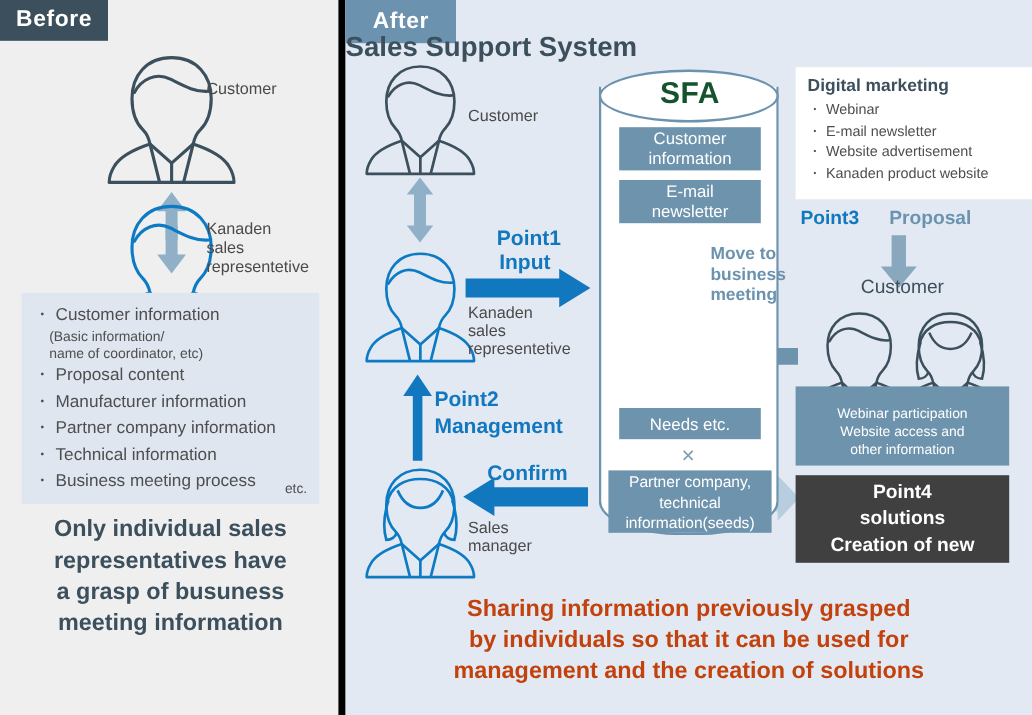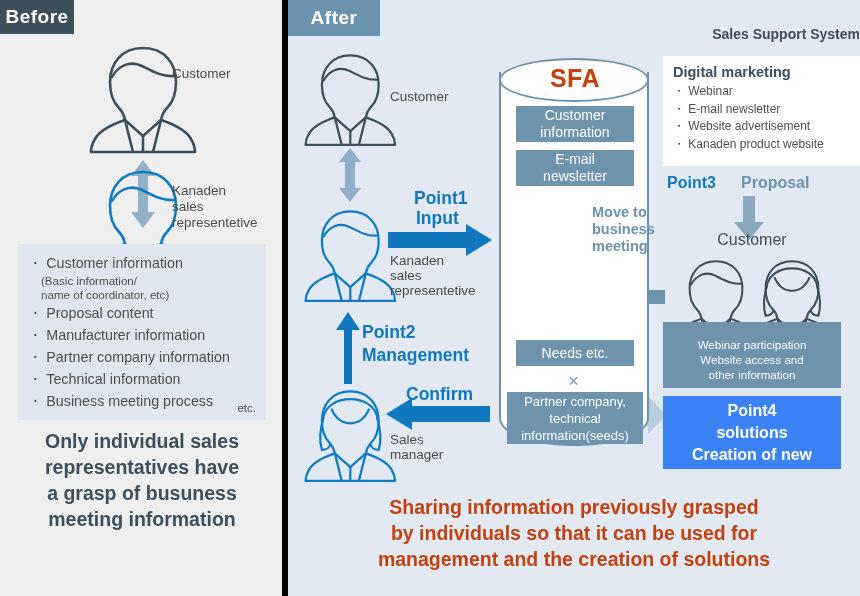--- a/index.html
+++ b/index.html
@@ -24,21 +24,21 @@
     background:#e3e9f2;
   }
 
   
   .tab{
     position:absolute;top:0;
     color:#ffffff;font-weight:bold;
     display:flex;align-items:center;justify-content:center;
     letter-spacing:.5px;
   }
-  .tab-before{left:0;width:74px;height:34px;background:#3b4f5d;font-size:19px;}
+  .tab-before{left:0;width:90px;height:34px;background:#3b4f5d;font-size:19px;}
   .tab-after{left:288px;width:92px;height:36px;background:#6b92ae;font-size:19px;}
   .lbl{position:absolute;color:#4a4a4a;font-size:13.5px;line-height:15px;}
 
   
   .list-card{
     position:absolute;left:18px;top:244px;width:248px;height:176px;
     background:#dfe6f0;
   }
   .list-card ul{margin:0;padding:9px 0 0 10px;list-style:none;}
   .list-card li{
@@ -49,22 +49,22 @@
     position:absolute;right:10px;bottom:6px;font-size:11.5px;color:#4e4e4e;
   }
 
   .left-caption{
     position:absolute;left:8px;top:428px;width:268px;
     text-align:center;color:#3b4f5d;font-weight:bold;font-size:19.5px;line-height:26px;
   }
 
   
   .sss-title{
-    position:absolute;left:288px;top:26px;width:572px;text-align:right;
-    color:#3b4f5d;font-weight:bold;font-size:14px;
+    position:absolute;left:288px;top:26px;width:572px;text-align:left;
+    color:#3b4f5d;font-weight:bold;font-size:23px;
   }
 
   
   .cyl{
     position:absolute;left:499px;top:58px;width:152px;height:404px;
   }
   .cyl-body{
     position:absolute;left:0;top:14px;width:150px;height:374px;
     background:#ffffff;
     border:2px solid #6b92ae;
@@ -72,21 +72,21 @@
     border-radius:0 0 70px 70px / 0 0 28px 28px;
     box-sizing:border-box;
   }
   .cyl-top{
     position:absolute;left:0;top:0;width:150px;height:44px;
     background:#ffffff;border:2px solid #6b92ae;border-radius:50%;
     box-sizing:border-box;
   }
   .cyl-label{
     position:absolute;left:0;top:6px;width:152px;text-align:center;
-    color:#c2410c;font-weight:bold;font-size:25px;letter-spacing:.5px;
+    color:#14532d;font-weight:bold;font-size:25px;letter-spacing:.5px;
   }
 
   
   .dbox{
     position:absolute;background:#6e93ad;color:#ffffff;
     font-size:14px;line-height:17px;text-align:center;
     display:flex;align-items:center;justify-content:center;
     box-sizing:border-box;
   }
 
@@ -105,21 +105,21 @@
   .webinar-box{
     position:absolute;left:663px;top:322px;width:178px;height:66px;
     background:#6e93ad;color:#ffffff;font-size:11.6px;line-height:15px;
     text-align:center;display:flex;align-items:flex-end;justify-content:center;
     padding-bottom:6px;box-sizing:border-box;
   }
 
   
   .point4-box{
     position:absolute;left:663px;top:396px;width:178px;height:73px;
-    background:#3b82f6;color:#ffffff;font-weight:bold;font-size:16px;line-height:22px;
+    background:#404040;color:#ffffff;font-weight:bold;font-size:16px;line-height:22px;
     text-align:center;display:flex;align-items:center;justify-content:center;
   }
 
   
   .right-caption{
     position:absolute;left:300px;top:494px;width:548px;text-align:center;
     color:#c2410c;font-weight:bold;font-size:19.5px;line-height:26px;
   }
 
   

